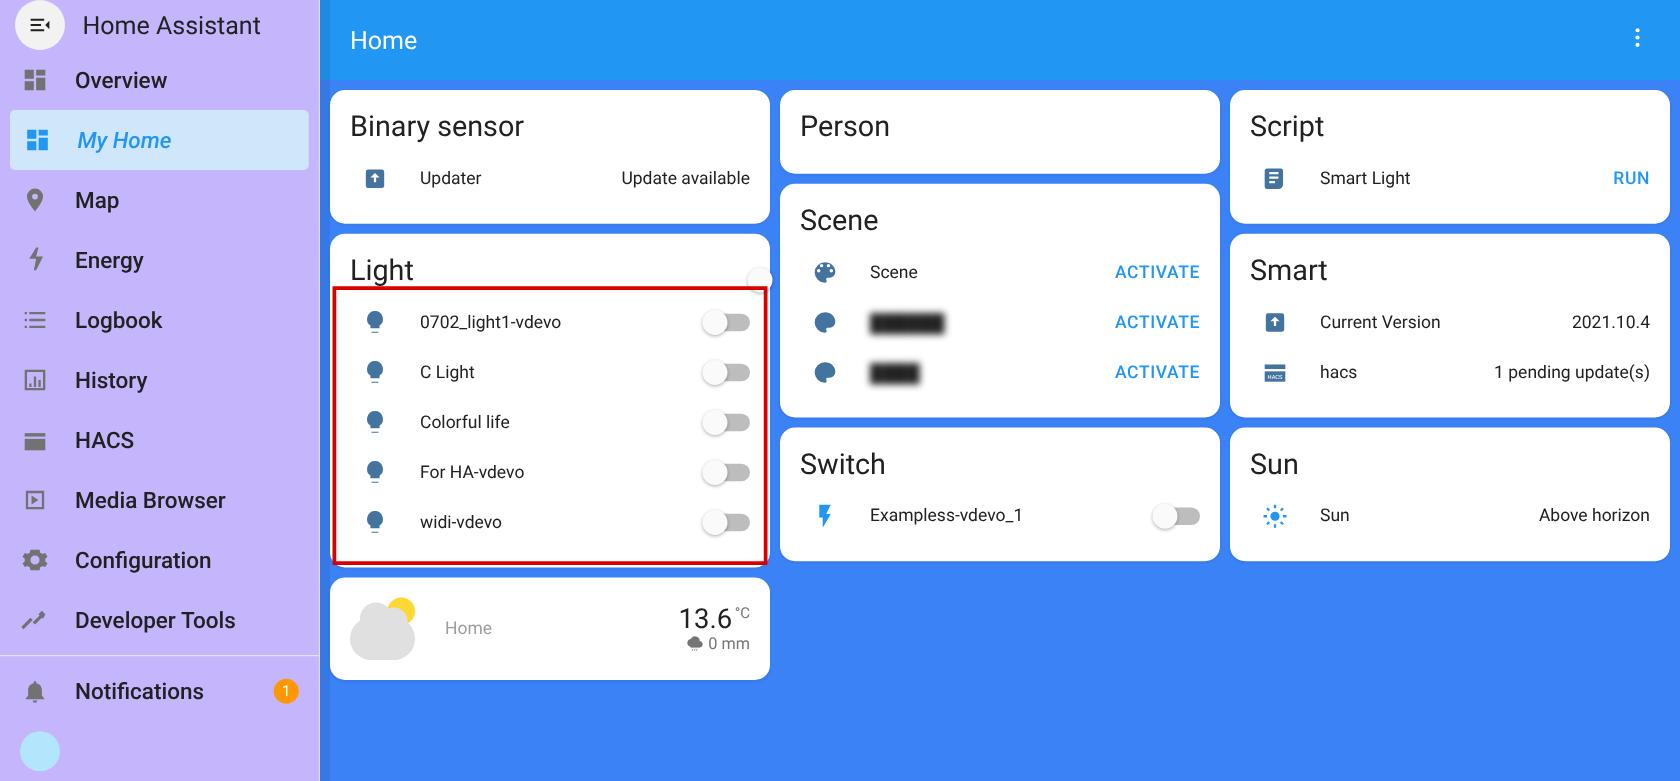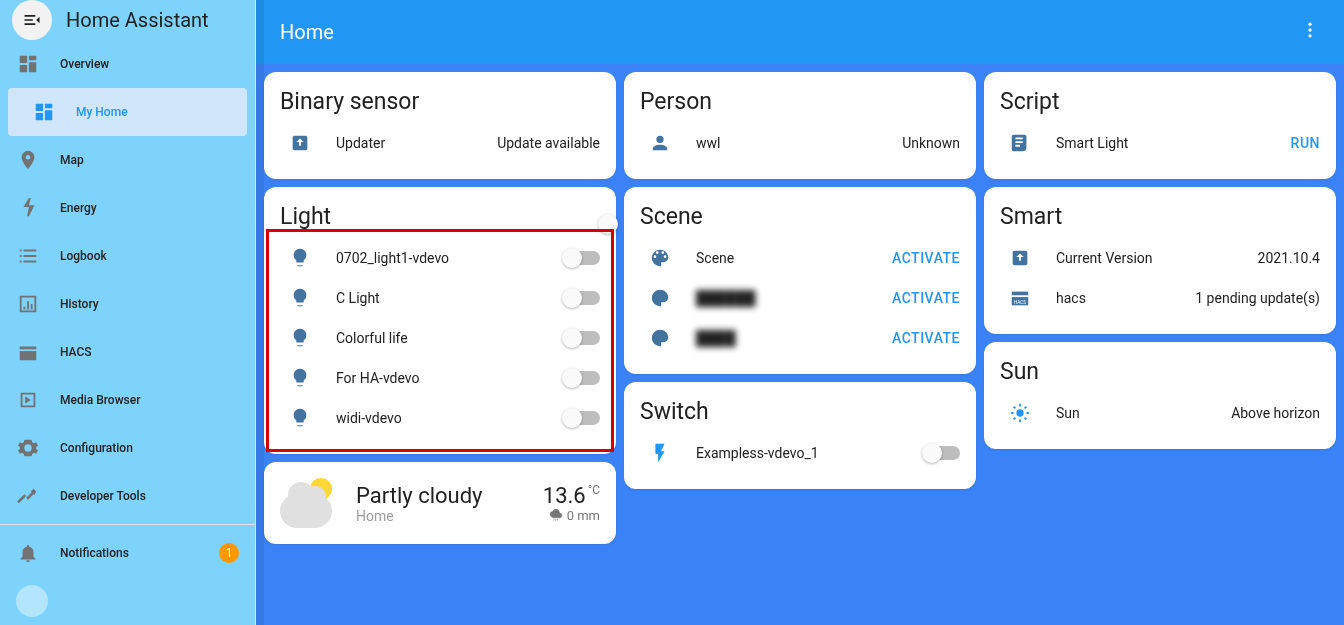--- a/index.html
+++ b/index.html
@@ -1,30 +1,30 @@
 <!DOCTYPE html>
 <html><head>
 <meta charset="utf-8">
 <style>
   * { box-sizing: border-box; }
   html, body { margin: 0; padding: 0; font-family: Roboto, "Segoe UI", Arial, sans-serif; background: #fafafa; height: 100%; width: 1344px; }
   .app { display: flex; width: 1344px; height: 625px; overflow:hidden; }
 
   
-  .sidebar { width: 256px; background: #7dd3fc; border-right: 1px solid #e0e0e0; display: flex; flex-direction: column; }
+  .sidebar { width: 256px; background: #c4b5fd; border-right: 1px solid #e0e0e0; display: flex; flex-direction: column; }
   .sidebar-header { display:flex; align-items:center; height:65px; padding: 0 12px; gap:14px; }
   .collapse-btn { width:40px; height:40px; border-radius:50%; background:#f2f2f2; display:flex; align-items:center; justify-content:center; color:#212121; }
   .brand { font-size:20px; font-weight:400; color:#212121; }
   .nav { padding-top:0; flex:1; }
   .nav-item { display:flex; align-items:center; height:48px; padding:0 16px 0 16px; gap:20px; color:#212121; cursor:pointer; }
   .nav-item .icon { width:24px; color:#727272; display:flex; align-items:center; justify-content:center; }
-  .nav-item.active { background:#d0e6fb; color:#2196f3; border-radius:4px; margin: 0 8px; padding-left:24px;}
+  .nav-item.active { background:#d0e6fb; color:#2196f3; border-radius:4px; margin: 0 8px; padding-left:10px;font-style:italic;}
   .nav-item.active .icon { color:#2196f3; }
   .nav-divider { border-top:1px solid #e0e0e0; margin:4px 0; }
-  .nav-label { font-size:12px; font-weight:500; }
+  .nav-label { font-size:18px; font-weight:500; }
   .nav-item.notifications { margin-top:4px; }
   .badge-orange { background:#ff9800; color:#fff; border-radius:50%; width:20px; height:20px; font-size:12px; display:flex; align-items:center; justify-content:center; margin-left:auto; }
   .avatar-circle { width:32px; height:32px; border-radius:50%; background:#b3e5fc; margin:8px 16px; }
 
   
   .main { flex:1; display:flex; flex-direction:column; background:#3b82f6; overflow:hidden; position:relative;}
   .scroll-shadow { position:absolute; left:0; top:0; width:8px; height:100%; background:rgba(0,0,0,0.07); pointer-events:none;}
   .topbar { background:#2196f3; color:#fff; height:64px; display:flex; align-items:center; padding:0 24px; }
   .topbar h1 { font-size:20px; font-weight:400; margin:0; flex:1; }
   .kebab { color:#fff; font-size:20px; }
@@ -257,47 +257,37 @@
             <span class="switch"></span>
           </div>
         </div>
 
         <div class="card weather-card">
           <div class="weather-icon">
             <div class="weather-sun"></div>
             <div class="weather-cloud"></div>
           </div>
           <div class="weather-info">
-            <div class="weather-label">Partly cloudy</div>
             <div class="weather-sub">Home</div>
           </div>
           <div class="weather-right">
             <div class="weather-temp"><span>13.6</span><span class="unit">°C</span></div>
             <div class="weather-precip">
               <svg width="14" height="14" viewBox="0 0 24 24">
                   <path fill="currentColor" d="M6 14a5 5 0 0 1 .5-9.9A6 6 0 0 1 18 7a4 4 0 0 1 0 8H6m3 2l-1 3m4-3l-1 3m4-3l-1 3" stroke="currentColor" stroke-width="1"></path>
                 </svg>
               <span>0 mm</span>
             </div>
           </div>
         </div>
       </div>
 
       <div class="column">
         <div class="card">
           <h2 class="card-title">Person</h2>
-          <div class="row">
-            <span class="ricon">
-                <svg width="22" height="22" viewBox="0 0 24 24">
-                  <path fill="currentColor" d="M12 12a4 4 0 1 0-4-4 4 4 0 0 0 4 4m0 2c-3 0-8 1.5-8 4.5V20h16v-1.5c0-3-5-4.5-8-4.5z"></path>
-                </svg>
-              </span>
-            <span class="rlabel">wwl</span>
-            <span class="rvalue">Unknown</span>
-          </div>
         </div>
 
         <div class="card">
           <h2 class="card-title">Scene</h2>
           <div class="row">
             <span class="ricon">
                 <svg width="22" height="22" viewBox="0 0 24 24">
                   <path fill="currentColor" d="M12 3a9 9 0 0 0 0 18c1 0 1.5-.8 1.5-1.5s-.5-1.1-.5-1.7c0-.8.7-1.3 1.5-1.3H16a5 5 0 0 0 5-5C21 6.6 17 3 12 3M6.5 12A1.5 1.5 0 1 1 8 10.5 1.5 1.5 0 0 1 6.5 12M9 7.5A1.5 1.5 0 1 1 10.5 6 1.5 1.5 0 0 1 9 7.5m6 0A1.5 1.5 0 1 1 16.5 6 1.5 1.5 0 0 1 15 7.5M17.5 12A1.5 1.5 0 1 1 19 10.5 1.5 1.5 0 0 1 17.5 12z"></path>
                 </svg>
               </span>

